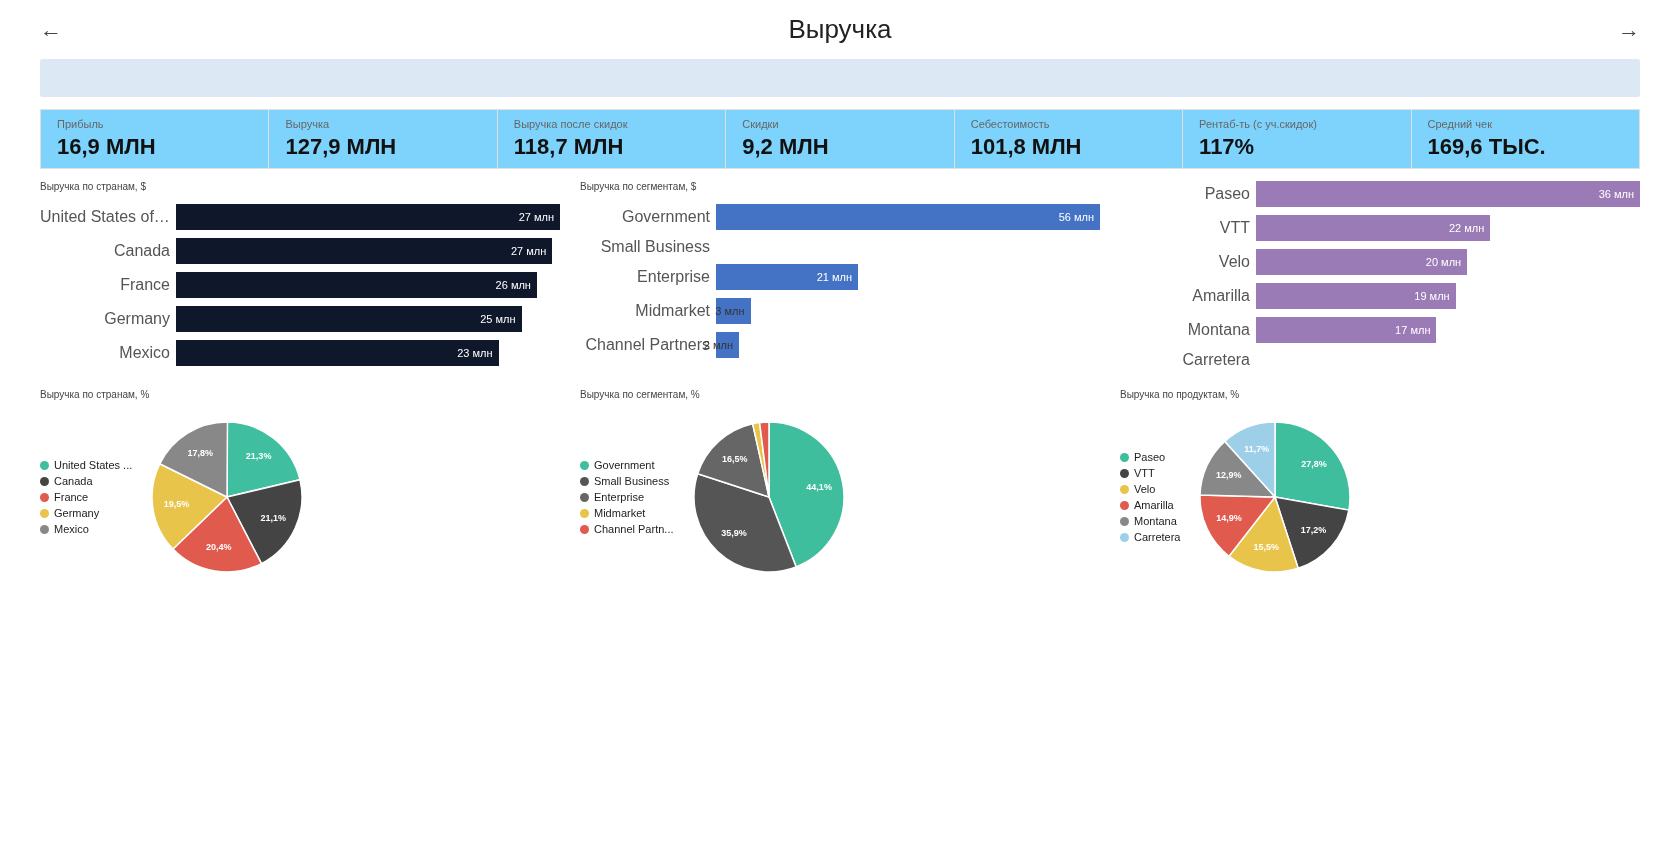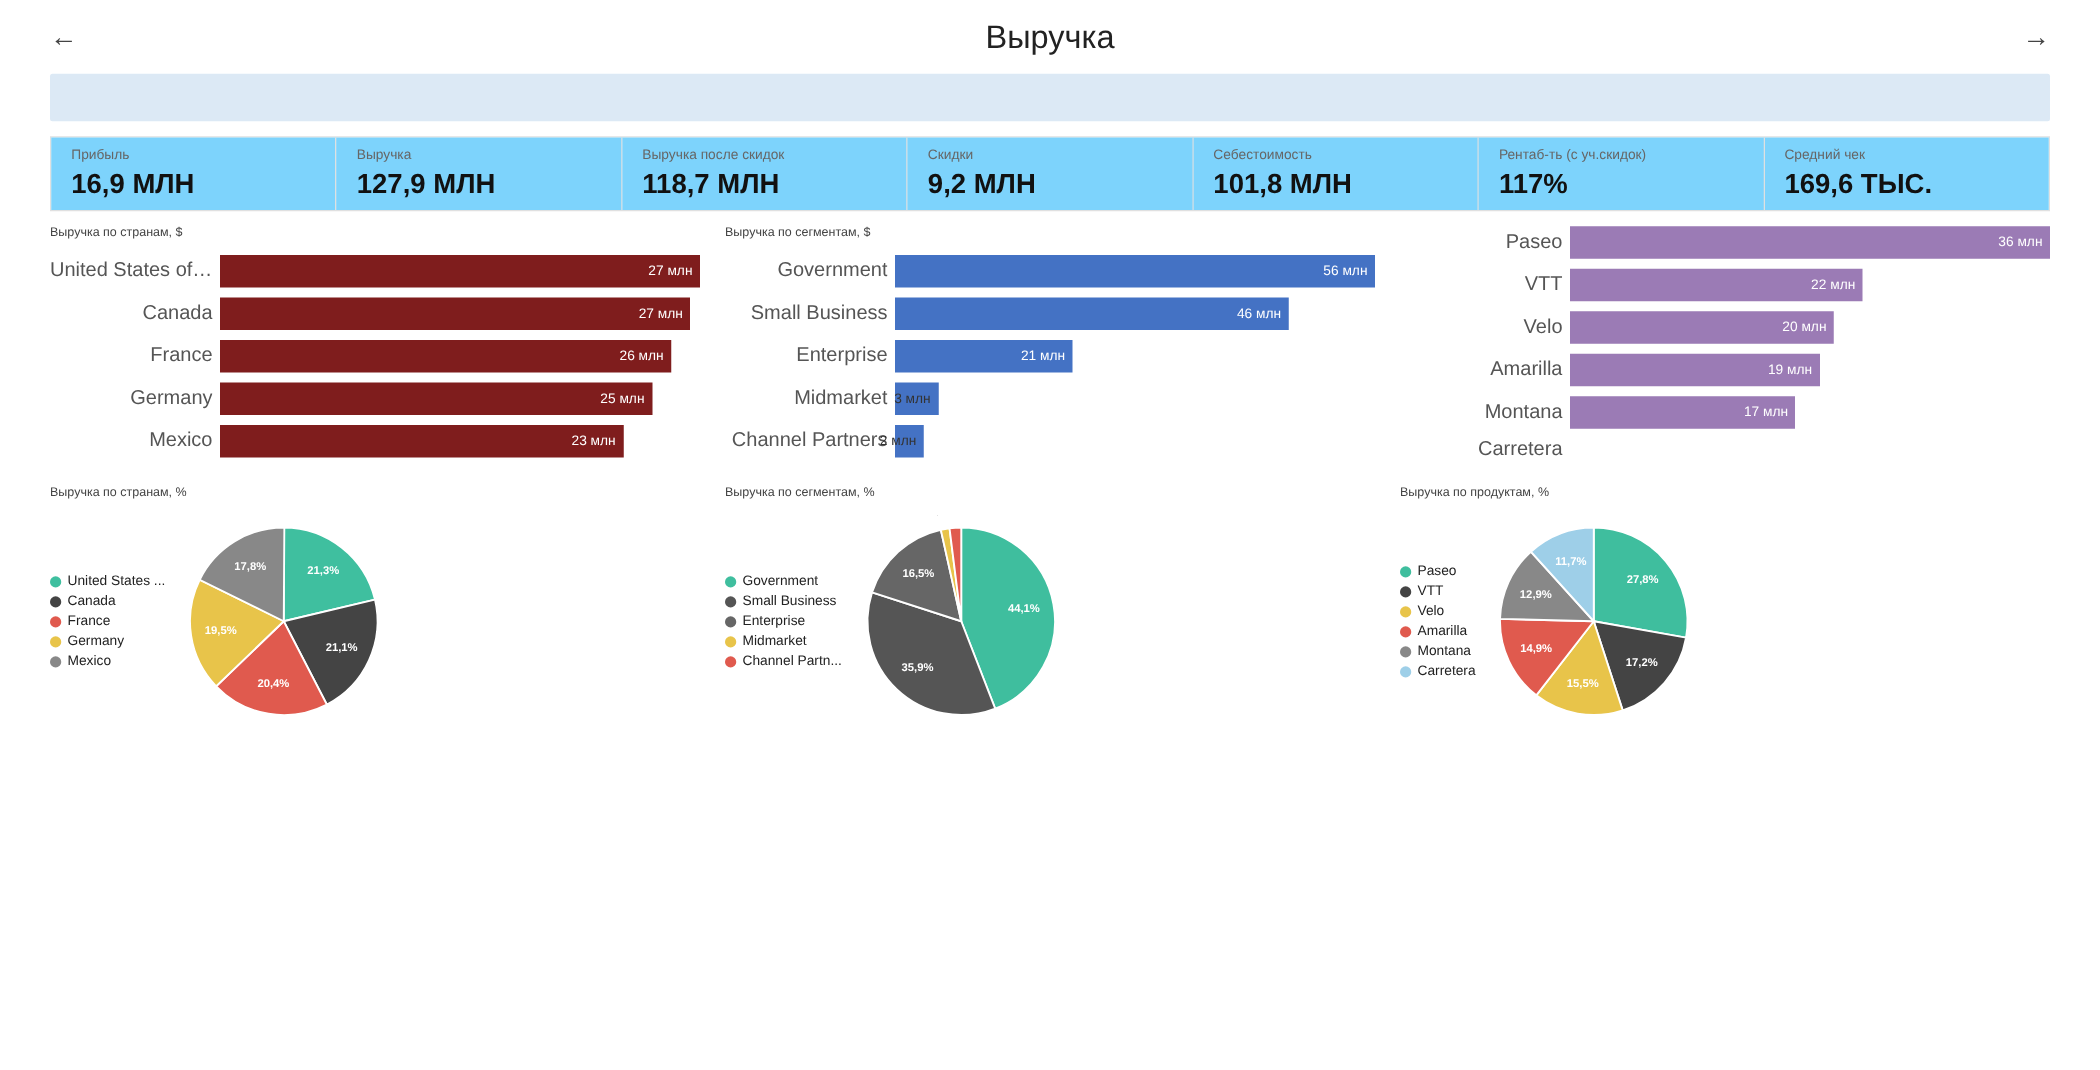--- a/index.html
+++ b/index.html
@@ -122,21 +122,21 @@
       padding-right: 6px;
     }
     .bar-val {
       font-size: 11px;
       color: #333;
       white-space: nowrap;
       margin-left: 4px;
     }
 
     
-    .bar-teal { background: #7f1d1d; }
+    .bar-teal { background: #0f172a; }
     
     .bar-blue { background: #4472c4; }
     
     .bar-purple { background: #9b7bb5; }
 
     
     .pie-section {
       display: flex;
       margin: 20px 40px 0;
       gap: 0;
@@ -273,26 +273,20 @@
       <div class="bar-label">Government</div>
       <div class="bar-wrap">
         <div class="bar-fill bar-blue" style="width: 100%; position: relative; display: flex; align-items: center;">
         <span class="bar-val" style="position: static; margin-left: 100px; color: rgb(255, 255, 255); padding-left: 4px;">56 млн</span>
             </div>
 
       </div>
         </div>
         <div class="bar-row">
       <div class="bar-label">Small Business</div>
-      <div class="bar-wrap">
-        <div class="bar-fill bar-blue" style="width: 82%; position: relative; display: flex; align-items: center;">
-        <span class="bar-val" style="position: static; margin-left: 82px; color: rgb(255, 255, 255); padding-left: 4px;">46 млн</span>
-            </div>
-
-      </div>
         </div>
         <div class="bar-row">
       <div class="bar-label">Enterprise</div>
       <div class="bar-wrap">
         <div class="bar-fill bar-blue" style="width: 37%; position: relative; display: flex; align-items: center;">
         <span class="bar-val" style="position: static; margin-left: 37px; color: rgb(255, 255, 255); padding-left: 4px;">21 млн</span>
             </div>
 
       </div>
         </div>

